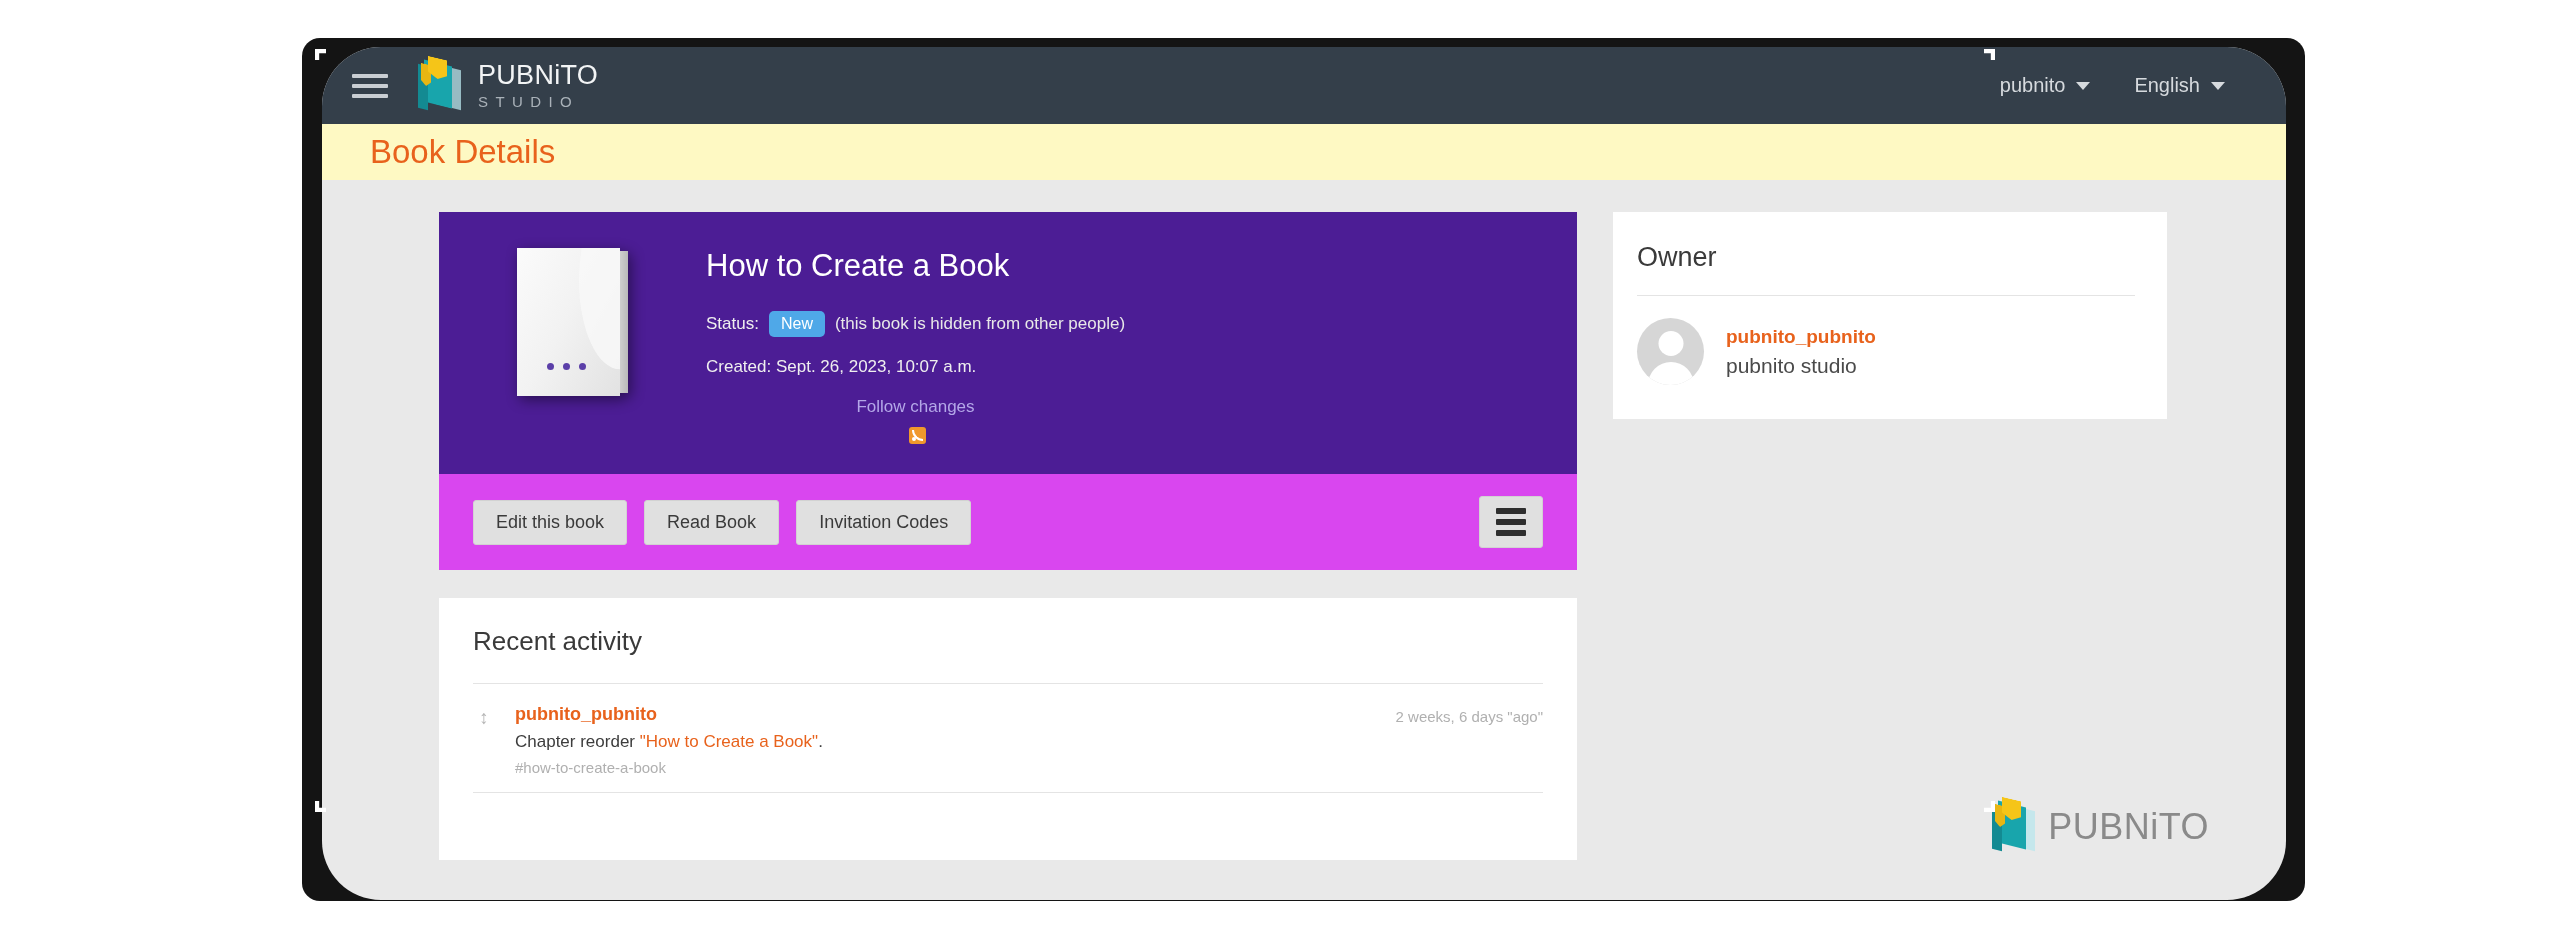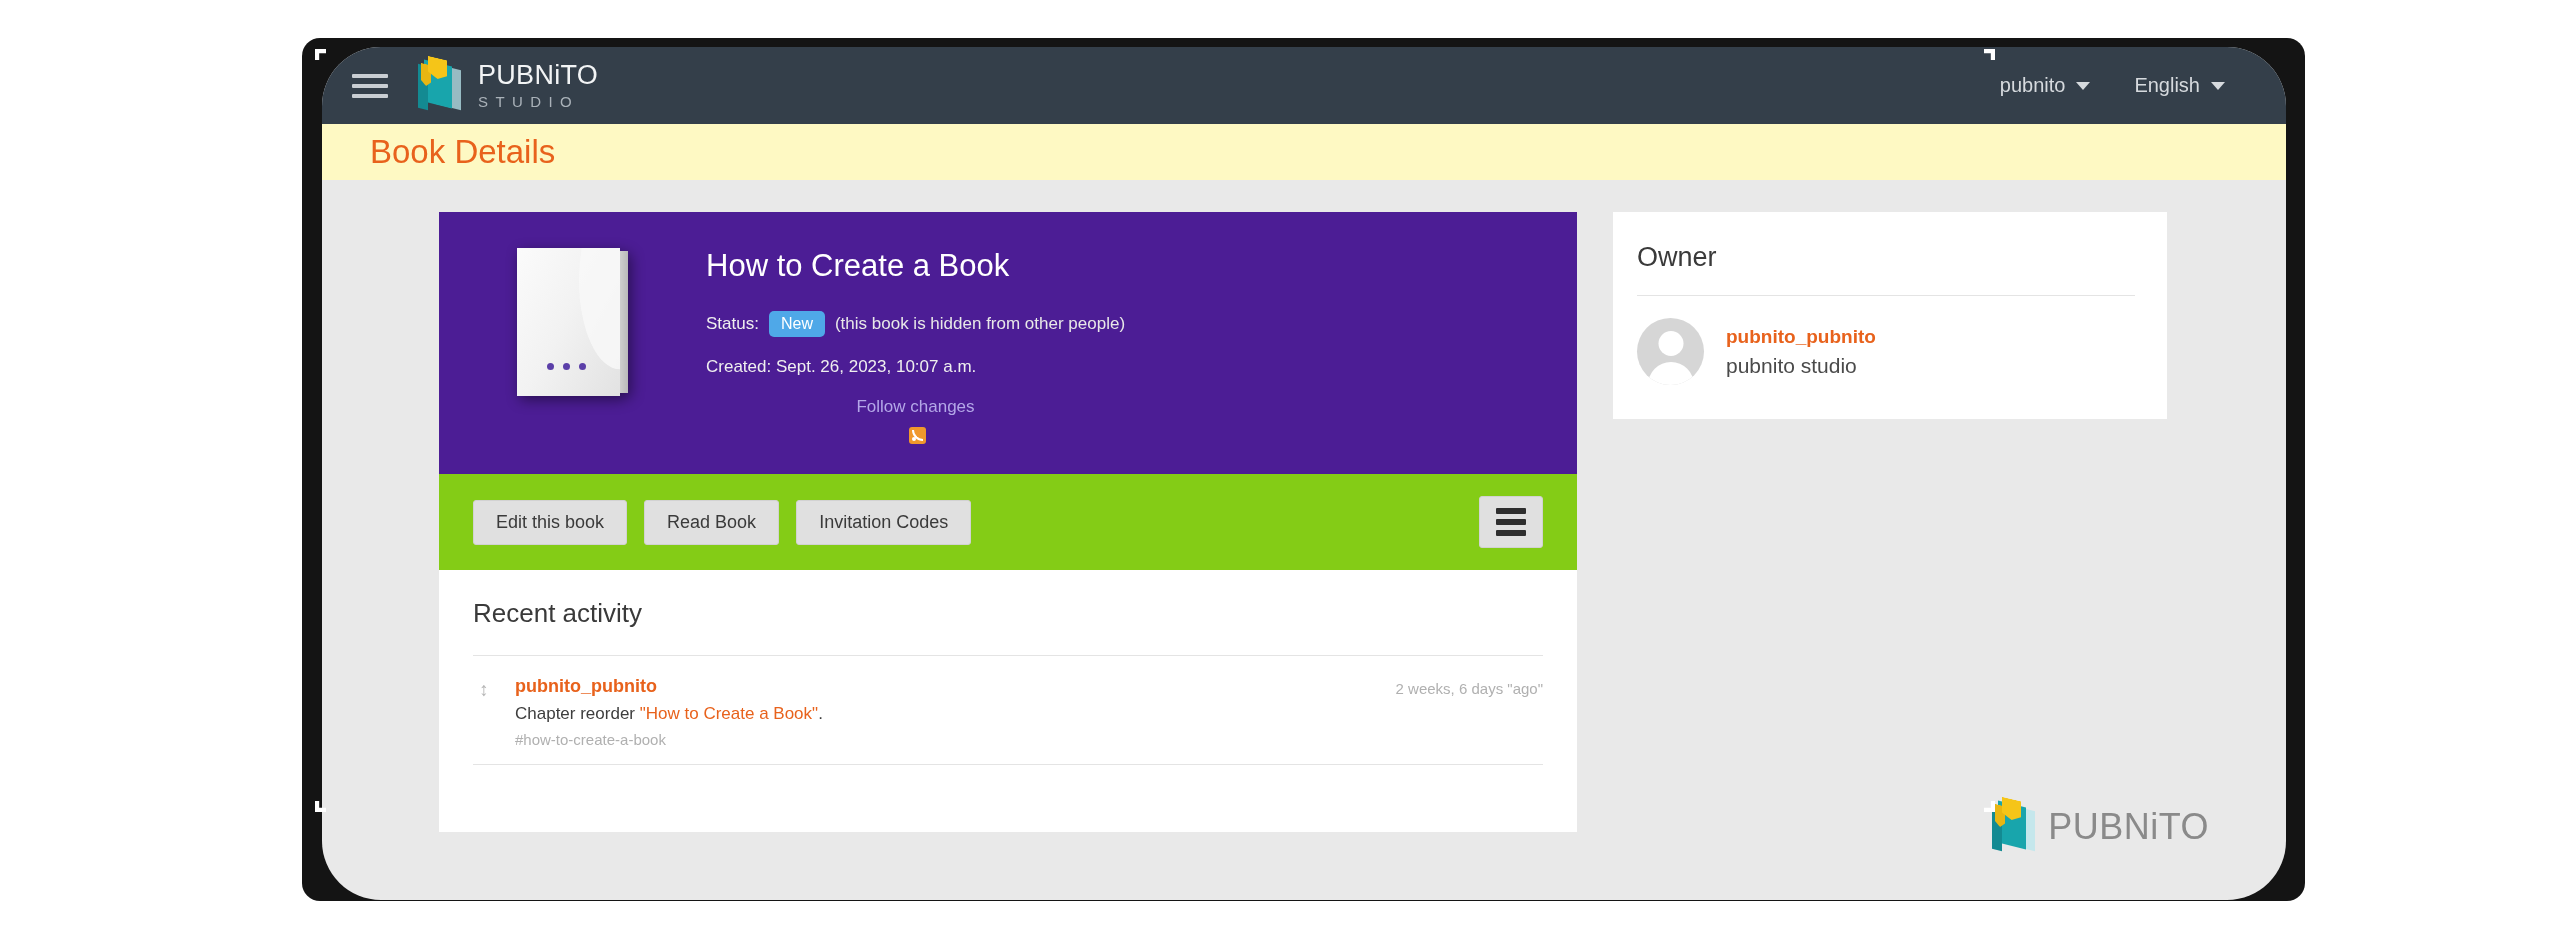--- a/index.html
+++ b/index.html
@@ -219,21 +219,21 @@
     width: 4px; height: 4px; border-radius: 50%; background: #fff;
   }
   .rss-icon::after {
     content: ""; position: absolute; left: 3px; bottom: 3px;
     width: 9px; height: 9px; border: 2.5px solid #fff;
     border-top: none; border-right: none; border-radius: 0 0 0 11px;
   }
 
   
   #action-bar {
-    background: #84cc16;
+    background: #d946ef;
     display: flex; align-items: center;
     padding: 22px 34px 22px 34px;
     gap: 17px;
   }
   .action-btn {
     background: #e0e0e0; border: 1px solid #d2d2d2;
     color: #3a3a3a; font-size: 18px;
     padding: 11px 22px; border-radius: 3px;
     cursor: pointer; font-family: inherit;
   }
@@ -245,20 +245,21 @@
     cursor: pointer;
   }
   #overflow-btn span {
     display: block; width: 30px; height: 6px;
     background: #2e2e2e; border-radius: 1px;
   }
 
   
   #activity-card {
     background: #ffffff;
+    margin-top: 28px;
     padding: 28px 34px 0 34px;
     height: 262px; overflow: hidden;
   }
   #activity-title {
     font-size: 26px; color: #3a3a3a; font-weight: 400;
     margin-bottom: 26px;
   }
   .activity-row {
     display: flex; align-items: flex-start;
     gap: 20px; padding: 20px 0 16px 0;

